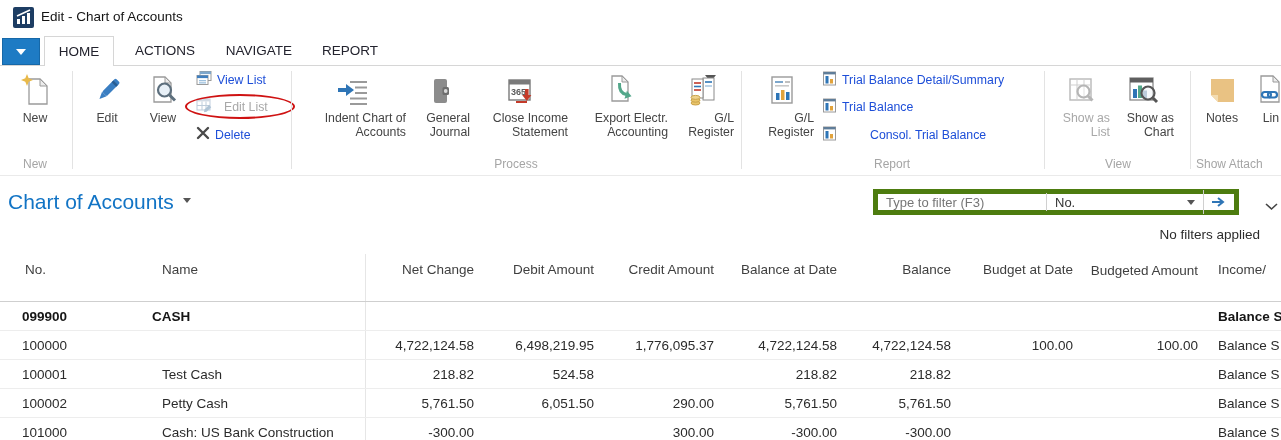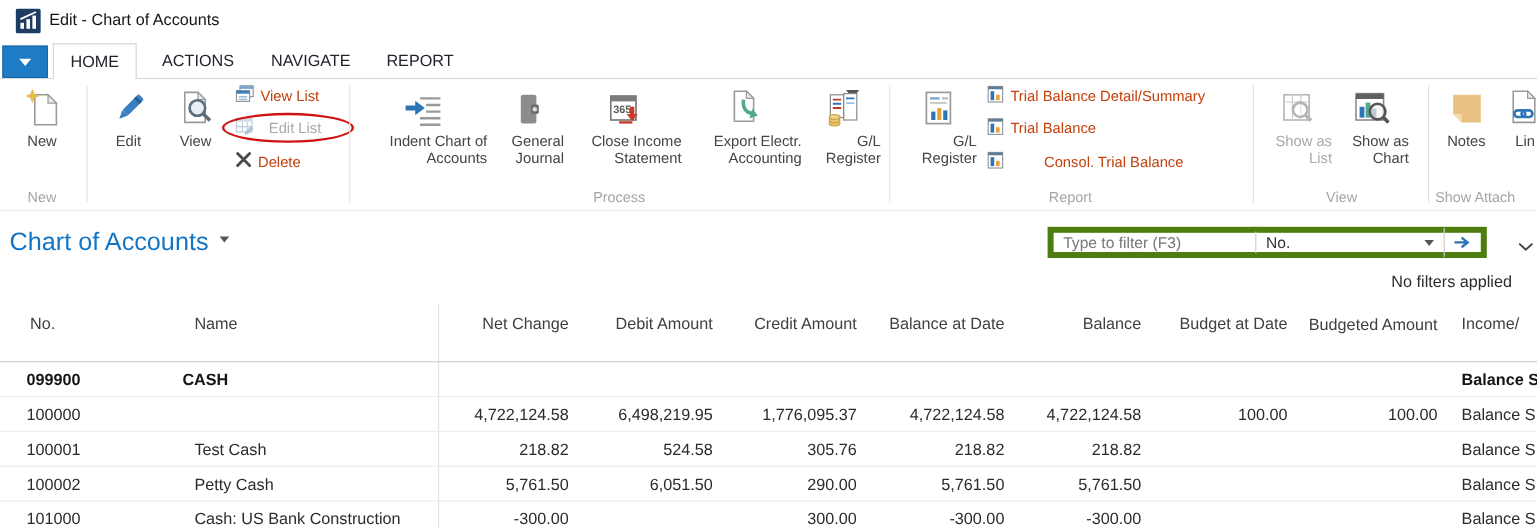--- a/index.html
+++ b/index.html
@@ -24,21 +24,21 @@
   
   .ribbon { position:absolute; top:66px; left:0; right:0; height:110px; background:#fff;
     border-bottom:1px solid #eaeaea; }
   .vdiv { position:absolute; top:5px; height:98px; width:1px; background:#e3e3e3; }
   .grouplabel { position:absolute; top:91px; font-size:12px; color:#a5a5a5; text-align:center; white-space:nowrap; }
   .bigbtn { position:absolute; top:4px; display:flex; flex-direction:column; align-items:center;
     text-align:right; font-size:12.3px; color:#444; line-height:14px; cursor:pointer; }
   .bigbtn .ic { height:37px; display:flex; align-items:flex-end; justify-content:center; margin-bottom:4px; }
   .bigbtn.disabled { color:#a8a8a8; }
   .smallbtn { position:absolute; display:flex; align-items:center; gap:5px; height:21px;
-    font-size:12.3px; color:#c2410c; cursor:pointer; white-space:nowrap; }
+    font-size:12.3px; color:#1d4ed8; cursor:pointer; white-space:nowrap; }
   .smallbtn.disabled { color:#a8a8a8;gap:12px; }
   .red-ellipse { position:absolute; left:185px; top:28px; width:110px; height:25px;
     border:2.5px solid #cf1212; border-radius:50%; pointer-events:none; }
 
   
   .pagetitle { position:absolute; left:8px; top:190px; font-size:21px; color:#1274c5; cursor:pointer; }
   .pagetitle .caret { display:inline-block; width:0; height:0; border:4px solid transparent;
     border-top:5px solid #555; margin-left:9px; margin-bottom:2px; }
   .filterbox { position:absolute; left:873px; top:189px; width:366px; height:26px;
     border:5px solid #4d7c0f; background:#fff; display:flex; align-items:center; }
@@ -405,21 +405,20 @@
     <span class="c-bal">4,722,124.58</span>
     <span class="c-buddate">100.00</span>
     <span class="c-budamt">100.00</span>
     <span class="c-income">Balance S</span>
   </div>
   <div class="row">
     <span class="c-no">100001</span>
     <span class="c-name">Test Cash</span>
     <span class="c-net">218.82</span>
     <span class="c-debit">524.58</span>
-    <span class="c-credit">305.76</span>
     <span class="c-baldate">218.82</span>
     <span class="c-bal">218.82</span>
     <span class="c-buddate"></span>
     <span class="c-budamt"></span>
     <span class="c-income">Balance S</span>
   </div>
   <div class="row">
     <span class="c-no">100002</span>
     <span class="c-name">Petty Cash</span>
     <span class="c-net">5,761.50</span>

